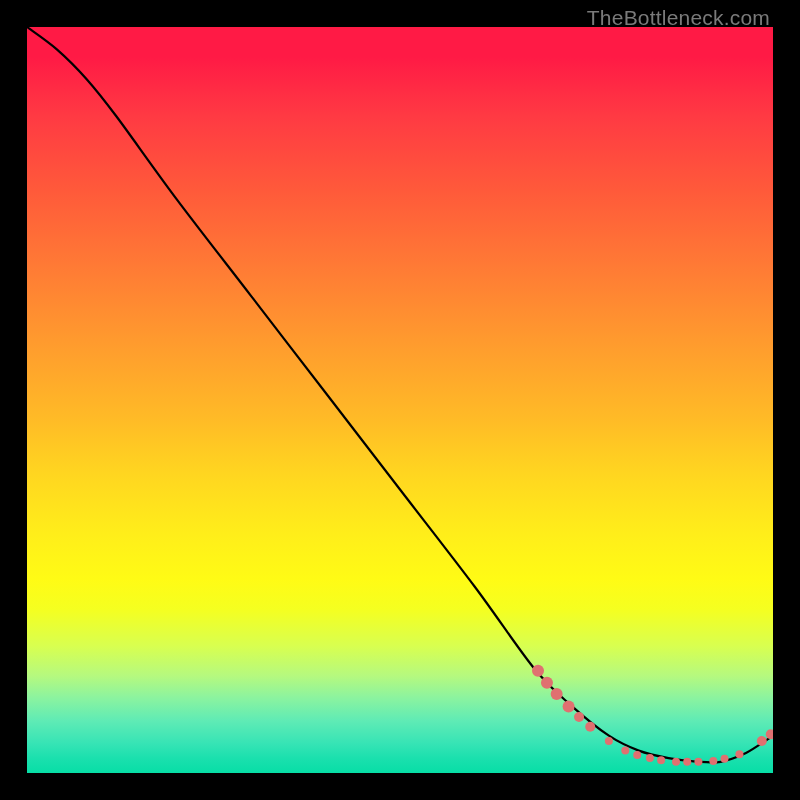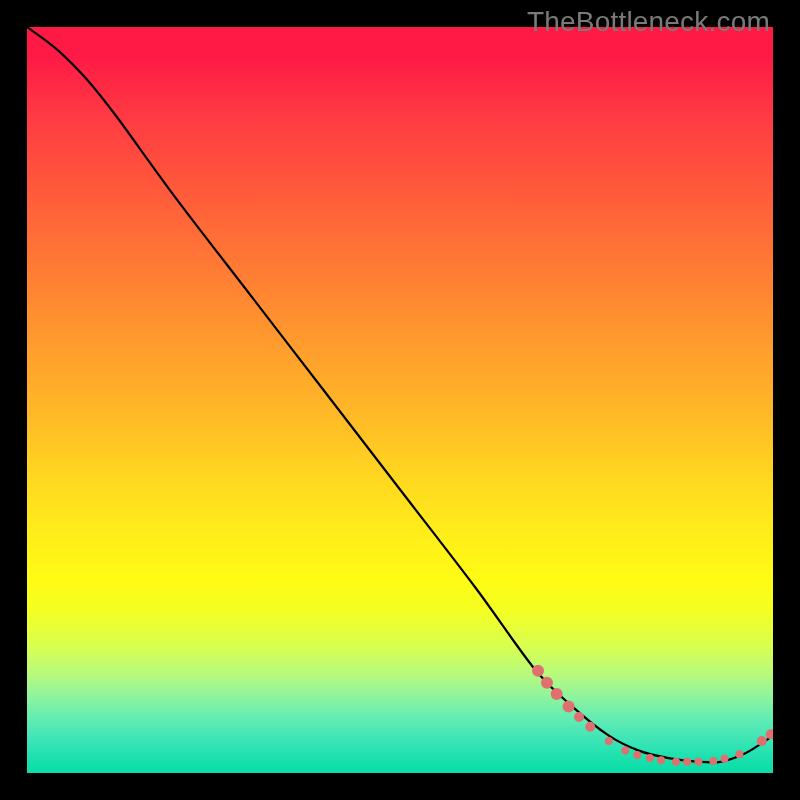--- a/index.html
+++ b/index.html
@@ -43,21 +43,21 @@
       #37e4b5 96%,
       #1be0ae 98%,
       #07dea6 100%
     );
   }
   .watermark {
     position: absolute;
     top: 6px;
     right: 30px;
     color: #7a7a7a;
-    font-size: 28px;
+    font-size: 21px;
     letter-spacing: 0.2px;
     font-weight: 500;
     user-select: none;
   }
   svg.curve {
     position: absolute;
     left: 0;
     top: 0;
     width: 746px;
     height: 746px;

